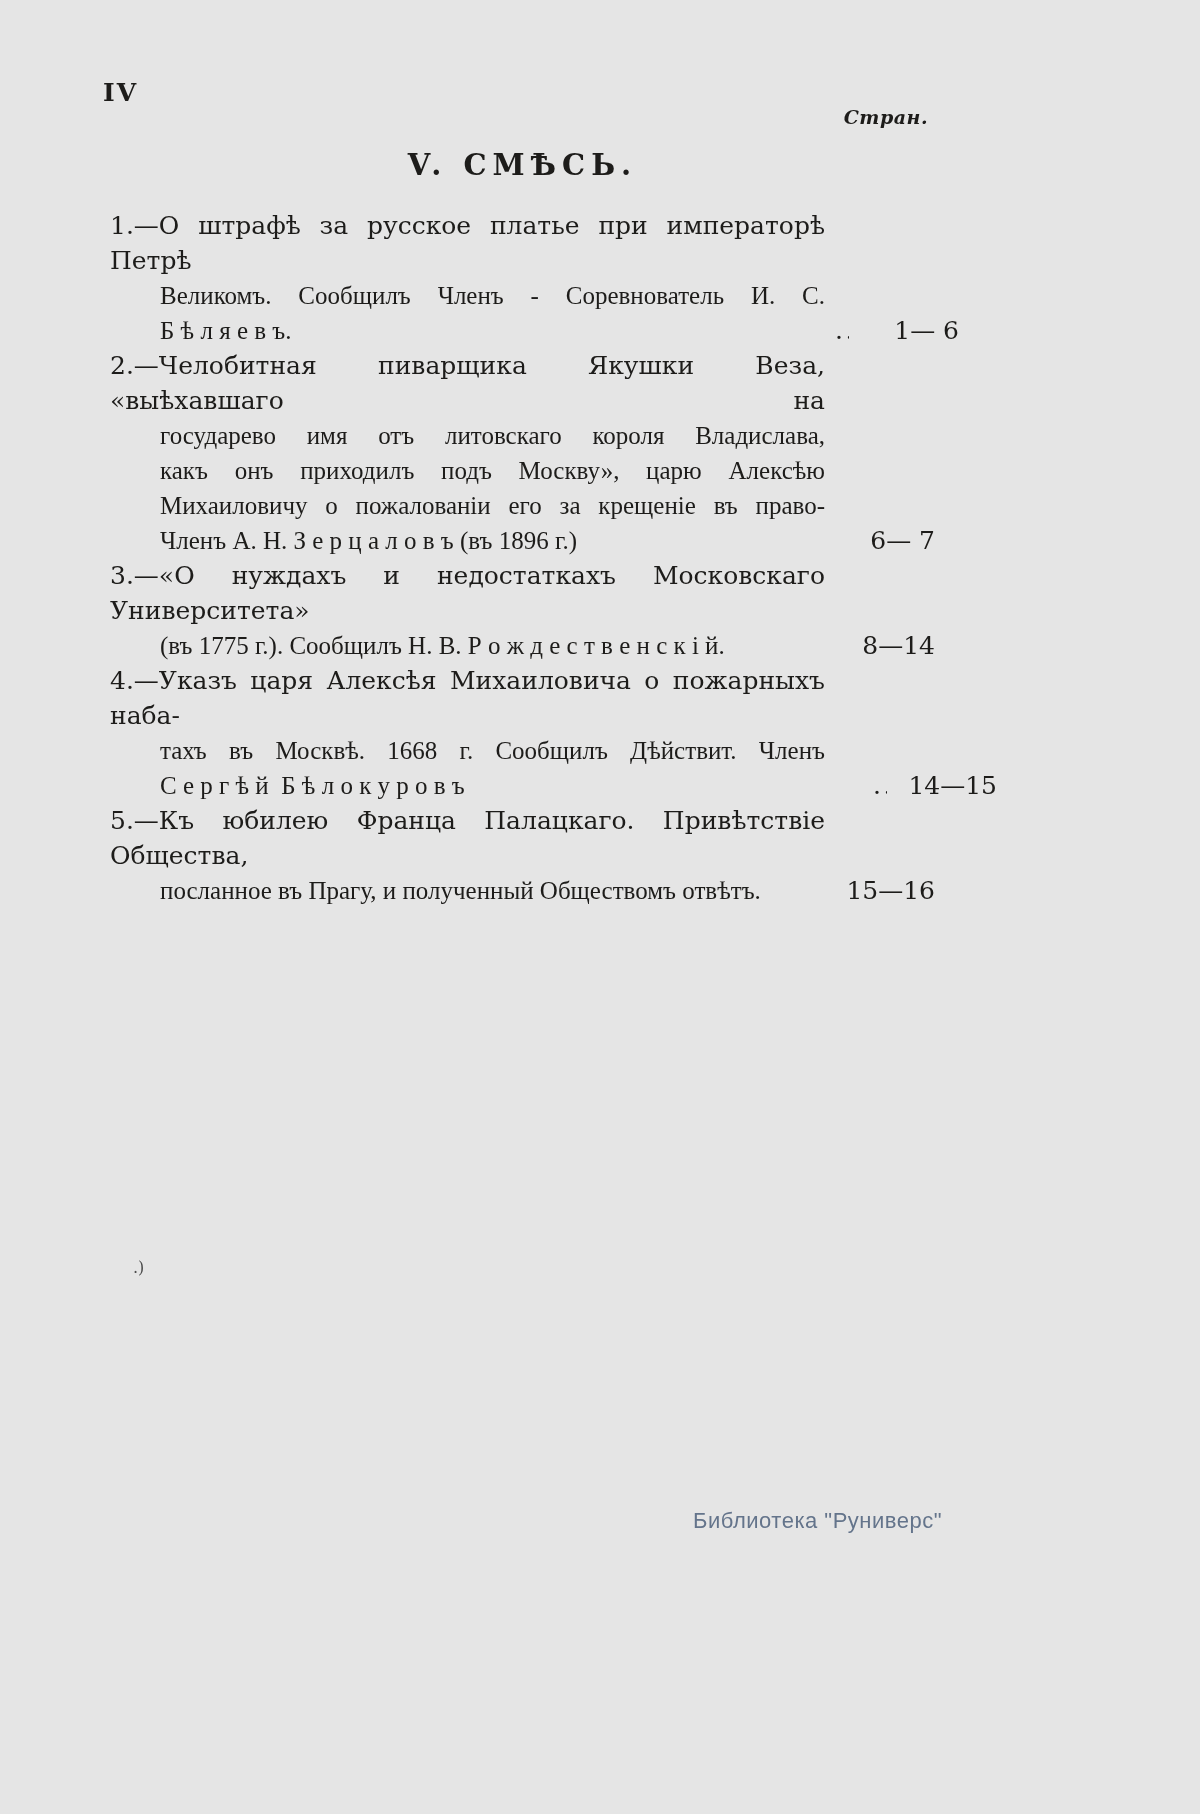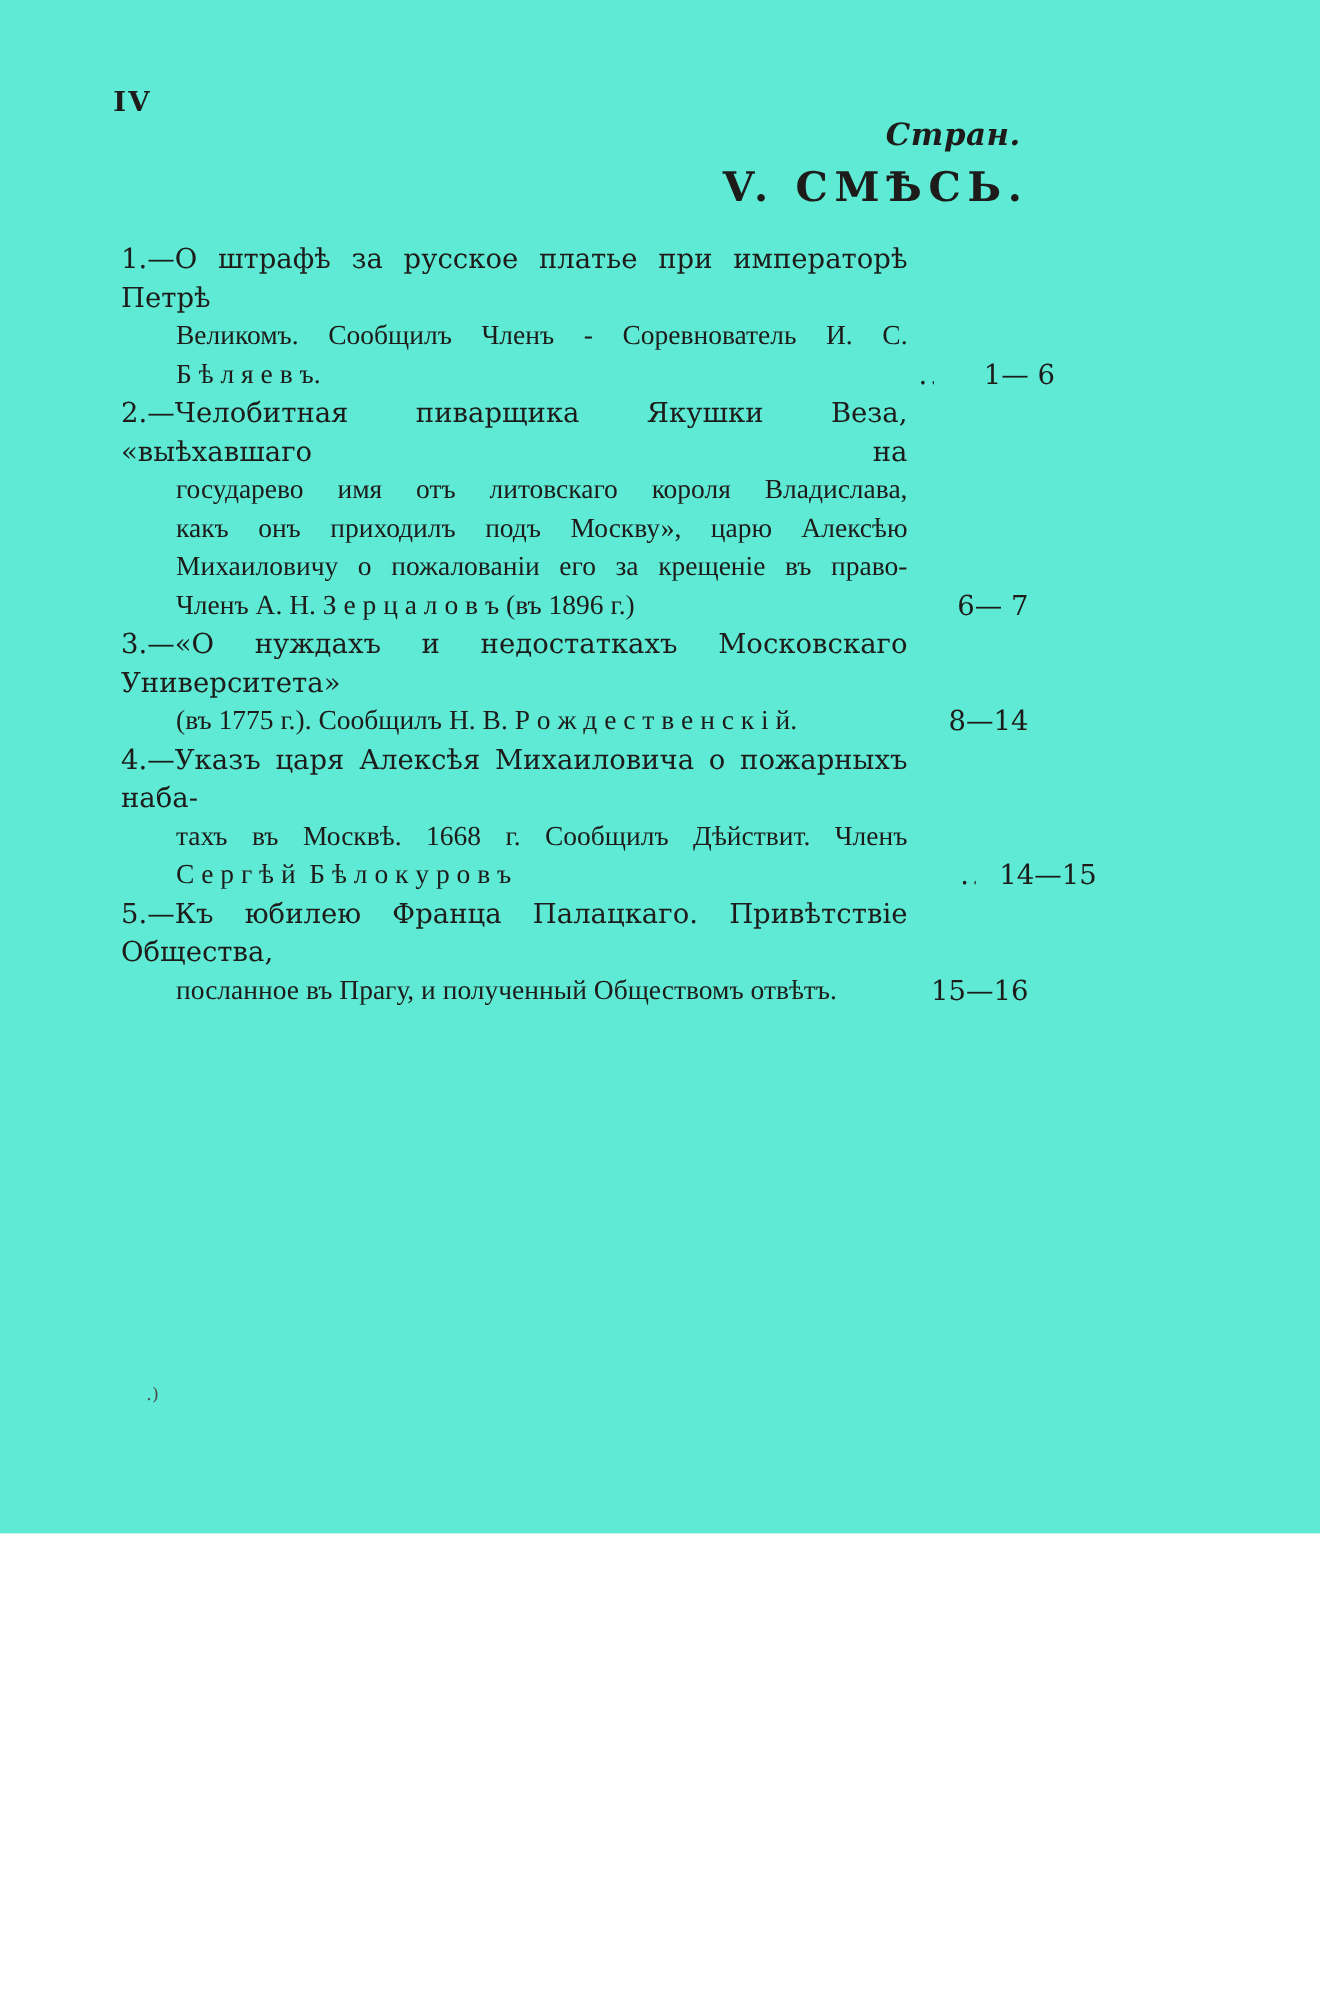--- a/index.html
+++ b/index.html
@@ -1,59 +1,59 @@
 <!DOCTYPE html>
 <html><head>
 <meta charset="utf-8">
 <style>
   html, body { margin: 0; padding: 0; }
   body { background: #ffffff; }
 
   .page {
     position: relative;
     width: 1200px;
-    height: 1394px;
+    height: 1814px;
     margin: 0 auto;
-    background: #5eead4;
+    background: #e5e5e5;
     color: #1d1c1a;
     font-family: "DejaVu Serif", "Liberation Serif", serif;
     box-sizing: border-box;
     overflow: hidden;
   }
 
   .folio {
     position: absolute;
     left: 103px;
     top: 78px;
     font-size: 25px;
     font-weight: bold;
     letter-spacing: 2px;
   }
 
   .col-header {
     position: absolute;
     right: 272px;
     top: 106px;
-    font-size: 28px;
+    font-size: 19px;
     font-weight: bold;
     font-style: italic;
     letter-spacing: 0.5px;
   }
 
   .content {
     position: absolute;
     left: 110px;
     top: 148px;
     width: 825px;
   }
 
   .section-title {
     margin: 0 0 26px 0;
-    text-align: right;
-    font-size: 37px;
+    text-align: center;
+    font-size: 29px;
     font-weight: bold;
     letter-spacing: 6px;
   }
 
   .toc { width: 825px; }
 
   .entry { margin: 0; }
 
   .line {
     display: flex;

